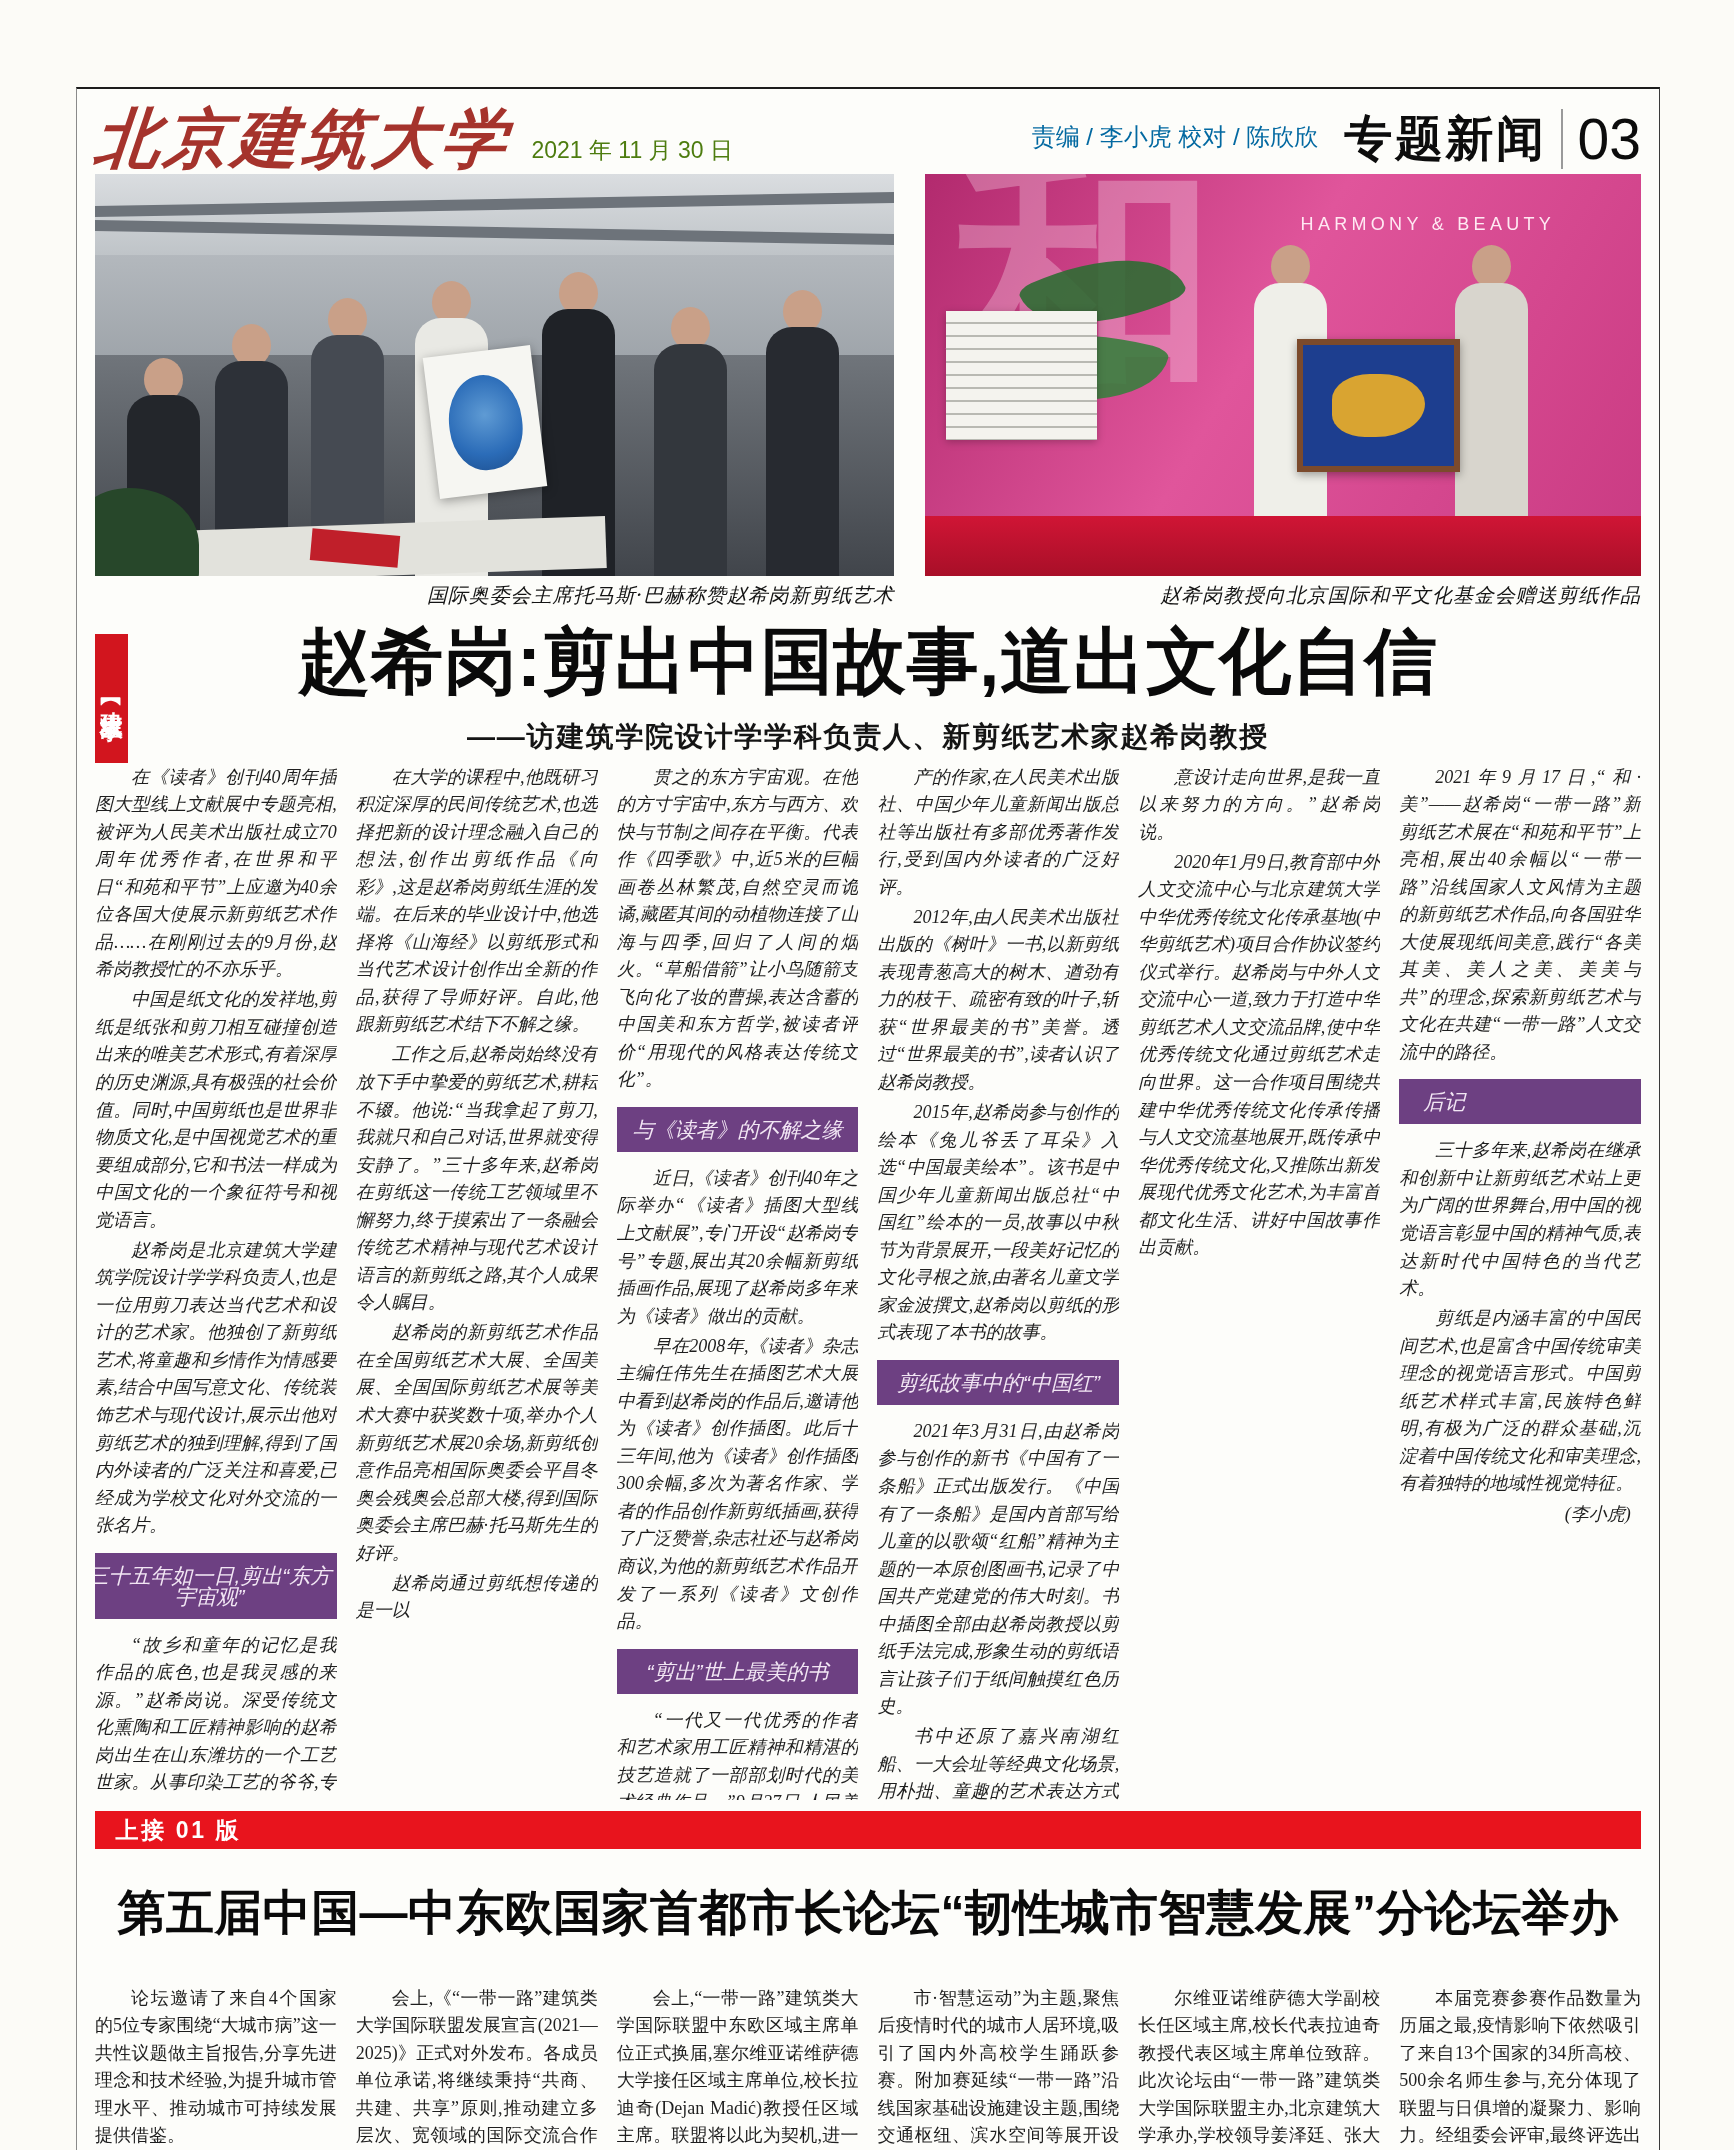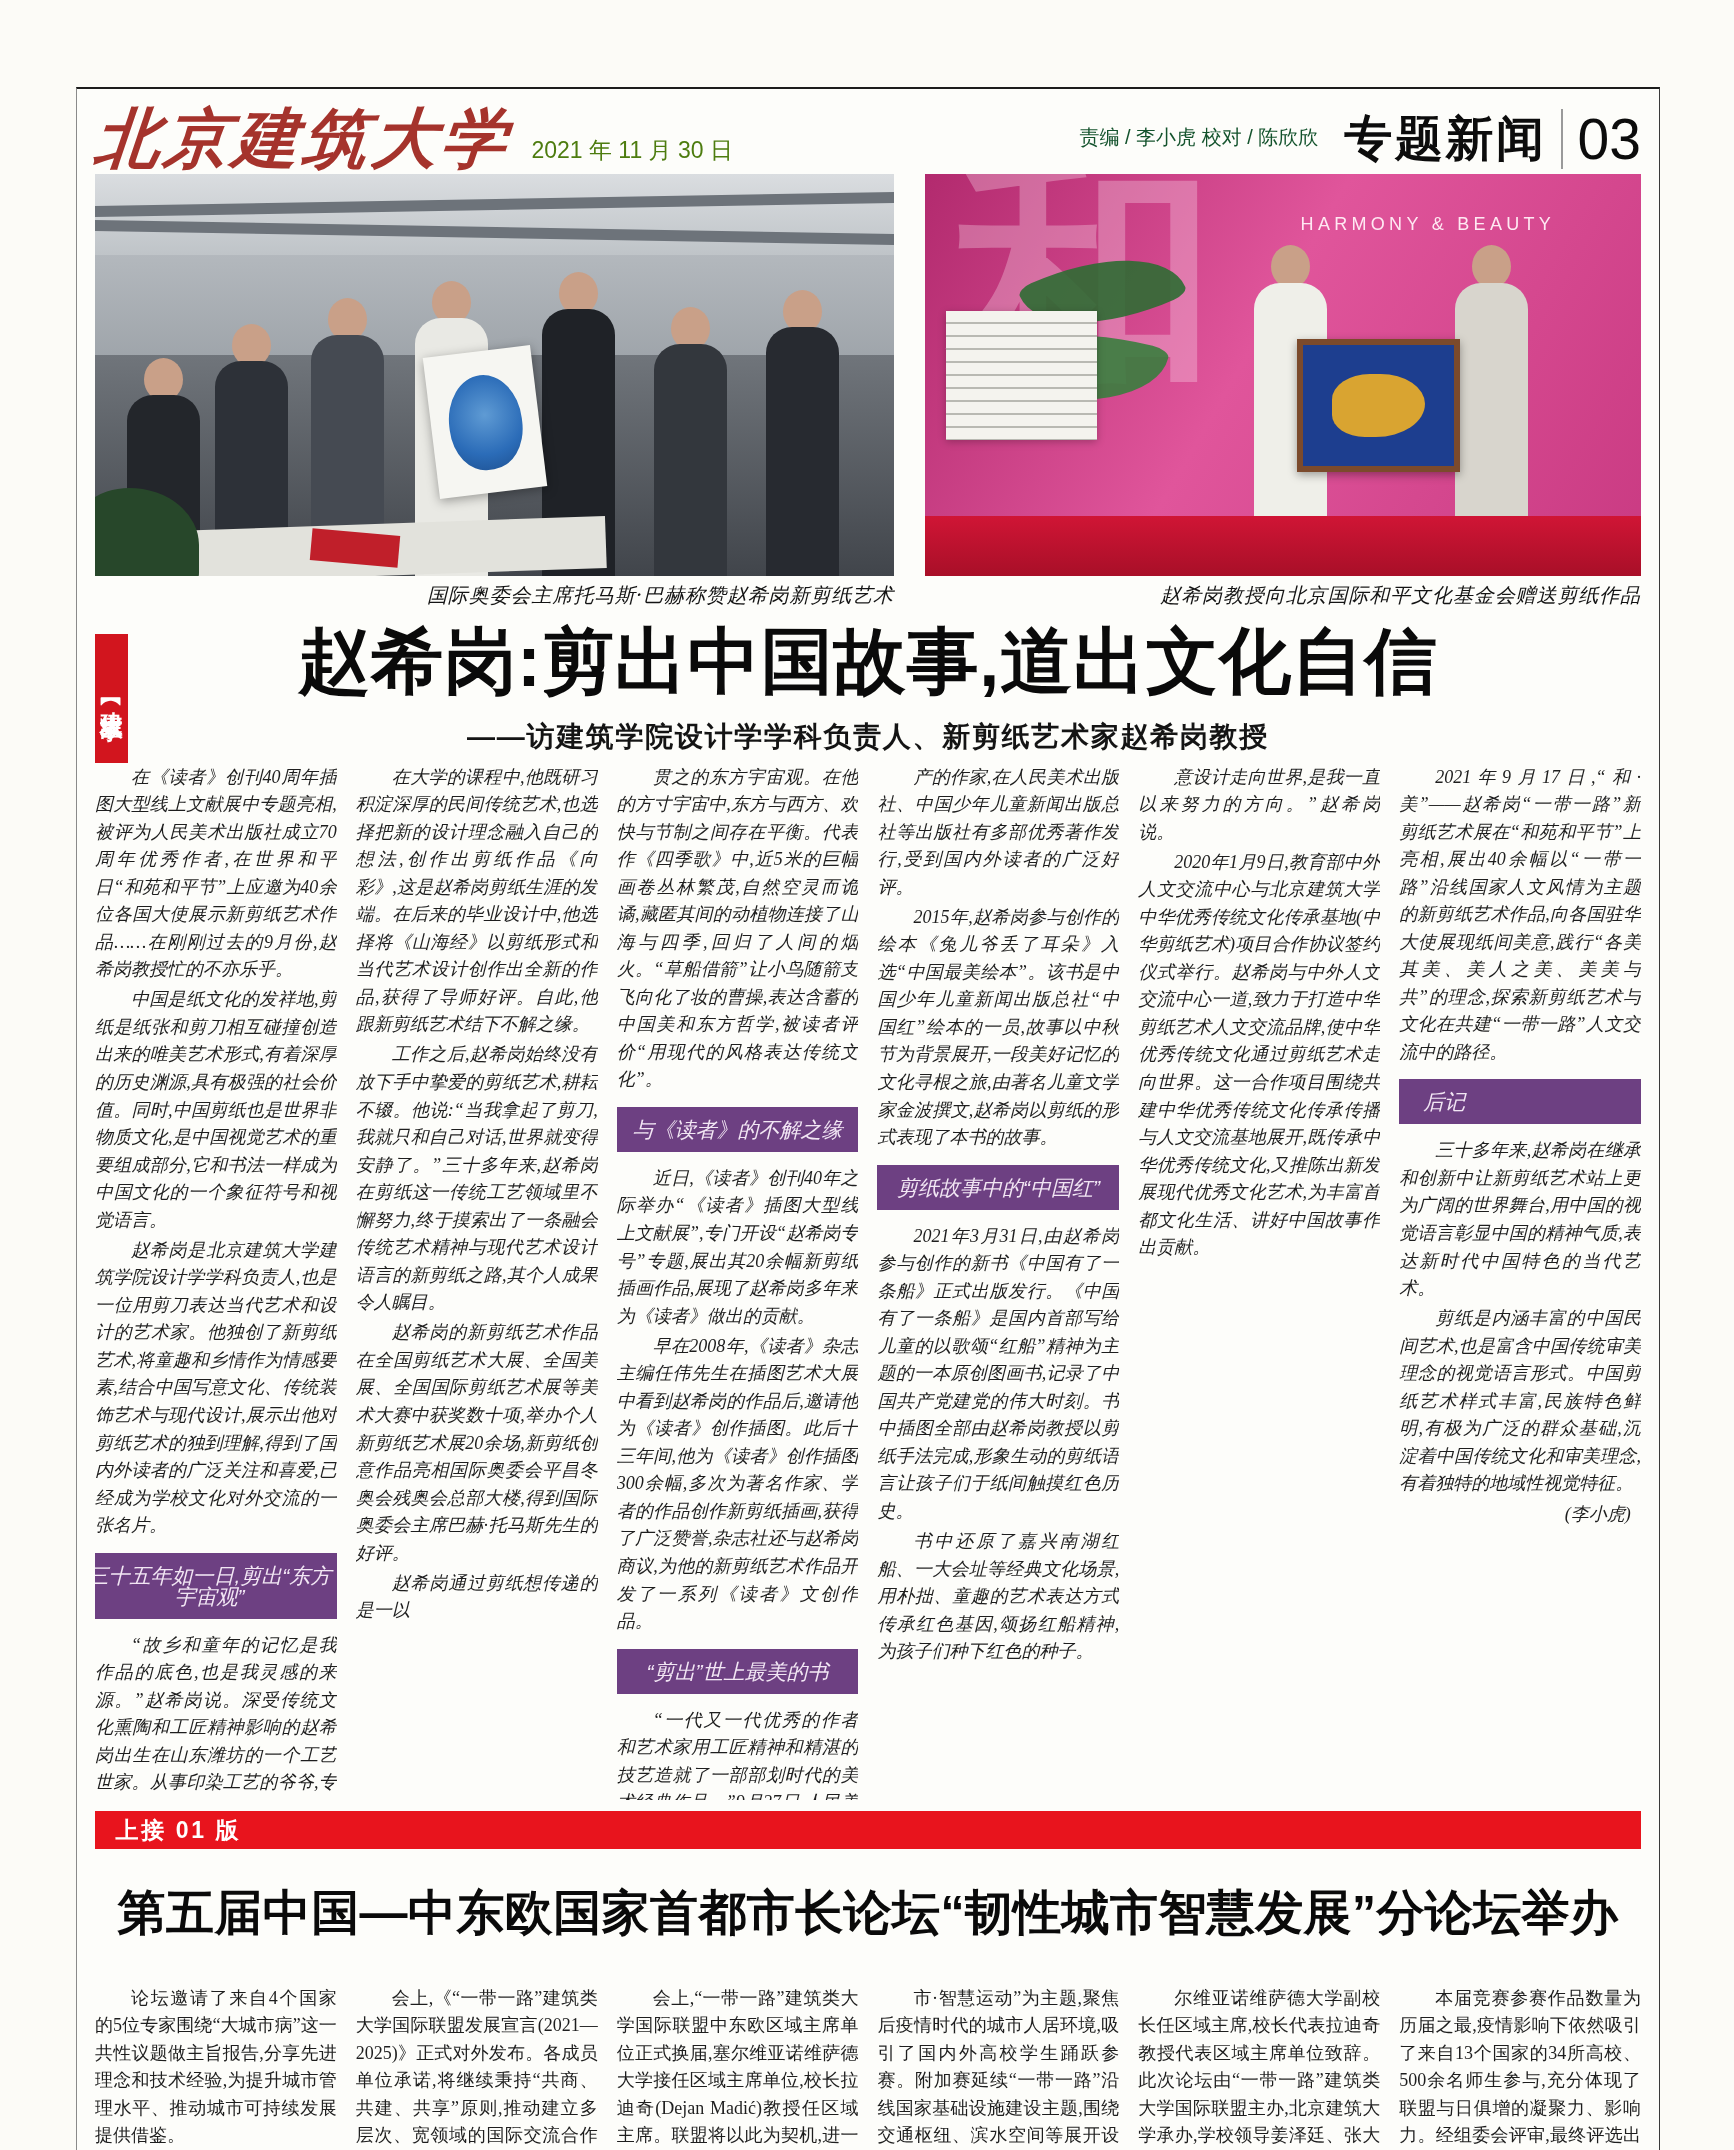--- a/index.html
+++ b/index.html
@@ -4,21 +4,21 @@
 <style>
   html,body{margin:0;padding:0;background:#e9e7e0;}
   .page{position:relative;width:1734px;height:2751px;background:#fcfbf7;font-family:"Liberation Serif",serif;color:#1e1e1e;overflow:hidden;}
   .frame{position:absolute;left:76px;top:87px;width:1584px;height:2620px;border-top:2.6px solid #1c1c1c;border-bottom:1.7px solid #3a3a3a;border-left:0.9px solid #8a8a8a;border-right:1.3px solid #3a3a3a;background:#fdfdfa;box-sizing:border-box;padding:0 18px;}
   
   .masthead{display:flex;align-items:flex-end;justify-content:space-between;height:82px;padding-top:7.7px;box-sizing:border-box;}
   .mh-left{display:flex;align-items:flex-end;gap:20.6px;}
   .mh-name{font-family:"DejaVu Serif",serif;font-style:italic;font-weight:700;font-size:65px;line-height:1;color:#a5332c;letter-spacing:4.3px;transform:skewX(-5deg);}
   .mh-date{font-family:"Liberation Sans",sans-serif;font-size:23px;padding-bottom:5.2px;color:#4d7c0f;}
   .mh-right{display:flex;align-items:center;gap:0;}
-  .mh-editors{font-family:"Liberation Sans",sans-serif;font-size:20px;color:#14532d;margin-right:26px;padding-bottom:3.4px;}
+  .mh-editors{font-family:"Liberation Sans",sans-serif;font-size:24px;color:#0369a1;margin-right:26px;padding-bottom:3.4px;}
   .mh-section{font-family:"Liberation Sans",sans-serif;font-weight:900;font-size:48px;letter-spacing:2.6px;color:#0c0c0c;}
   .mh-sep{width:1.7px;height:60px;background:#9a9a9a;margin:0 14.6px;}
   .mh-pageno{font-family:"Liberation Sans",sans-serif;font-size:57px;font-weight:400;color:#0c0c0c;line-height:1;}
   
   .photos{display:flex;gap:31px;height:402px;margin-top:3.4px;}
   .photo{position:relative;overflow:hidden;background:#0f172a;}
   .photo-left{width:799px;}
   .photo-right{flex:1;}
   .captions{display:flex;gap:31px;margin-top:6px;}
   .caption{font-family:"DejaVu Serif",serif;font-style:italic;font-size:20px;color:#141414;text-align:right;letter-spacing:0.9px;}
@@ -181,20 +181,21 @@
         <div class="col">
           <div class="p">贯之的东方宇宙观。在他的方寸宇宙中,东方与西方、欢快与节制之间存在平衡。代表作《四季歌》中,近5米的巨幅画卷丛林繁茂,自然空灵而诡谲,藏匿其间的动植物连接了山海与四季,回归了人间的烟火。“草船借箭”让小鸟随箭支飞向化了妆的曹操,表达含蓄的中国美和东方哲学,被读者评价“用现代的风格表达传统文化”。</div>
           <div class="ribbon">与《读者》的不解之缘</div>
           <div class="p">近日,《读者》创刊40年之际举办“《读者》插图大型线上文献展”,专门开设“赵希岗专号”专题,展出其20余幅新剪纸插画作品,展现了赵希岗多年来为《读者》做出的贡献。</div>
           <div class="p">早在2008年,《读者》杂志主编任伟先生在插图艺术大展中看到赵希岗的作品后,邀请他为《读者》创作插图。此后十三年间,他为《读者》创作插图300余幅,多次为著名作家、学者的作品创作新剪纸插画,获得了广泛赞誉,杂志社还与赵希岗商议,为他的新剪纸艺术作品开发了一系列《读者》文创作品。</div>
           <div class="ribbon">“剪出”世上最美的书</div>
           <div class="p">“一代又一代优秀的作者和艺术家用工匠精神和精湛的技艺造就了一部部划时代的美术经典作品。”9月27日,人民美术出版社在成立70周年之际,在向优秀作者的致敬信中这样写道。在“人民美术出版社成立70周年优秀作者”名单中,赵希岗榜上有名。</div>
         </div>
         <div class="col">
           <div class="p">产的作家,在人民美术出版社、中国少年儿童新闻出版总社等出版社有多部优秀著作发行,受到国内外读者的广泛好评。</div>
+          <div class="p">2012年,由人民美术出版社出版的《树叶》一书,以新剪纸表现青葱高大的树木、遒劲有力的枝干、疏密有致的叶子,斩获“世界最美的书”美誉。透过“世界最美的书”,读者认识了赵希岗教授。</div>
           <div class="p">2015年,赵希岗参与创作的绘本《兔儿爷丢了耳朵》入选“中国最美绘本”。该书是中国少年儿童新闻出版总社“中国红”绘本的一员,故事以中秋节为背景展开,一段美好记忆的文化寻根之旅,由著名儿童文学家金波撰文,赵希岗以剪纸的形式表现了本书的故事。</div>
           <div class="ribbon">剪纸故事中的“中国红”</div>
           <div class="p">2021年3月31日,由赵希岗参与创作的新书《中国有了一条船》正式出版发行。《中国有了一条船》是国内首部写给儿童的以歌颂“红船”精神为主题的一本原创图画书,记录了中国共产党建党的伟大时刻。书中插图全部由赵希岗教授以剪纸手法完成,形象生动的剪纸语言让孩子们于纸间触摸红色历史。</div>
           <div class="p">书中还原了嘉兴南湖红船、一大会址等经典文化场景,用朴拙、童趣的艺术表达方式传承红色基因,颂扬红船精神,为孩子们种下红色的种子。</div>
         </div>
         <div class="col">
           <div class="p">意设计走向世界,是我一直以来努力的方向。”赵希岗说。</div>
           <div class="p">2020年1月9日,教育部中外人文交流中心与北京建筑大学中华优秀传统文化传承基地(中华剪纸艺术)项目合作协议签约仪式举行。赵希岗与中外人文交流中心一道,致力于打造中华剪纸艺术人文交流品牌,使中华优秀传统文化通过剪纸艺术走向世界。这一合作项目围绕共建中华优秀传统文化传承传播与人文交流基地展开,既传承中华优秀传统文化,又推陈出新发展现代优秀文化艺术,为丰富首都文化生活、讲好中国故事作出贡献。</div>
         </div>
         <div class="col">

